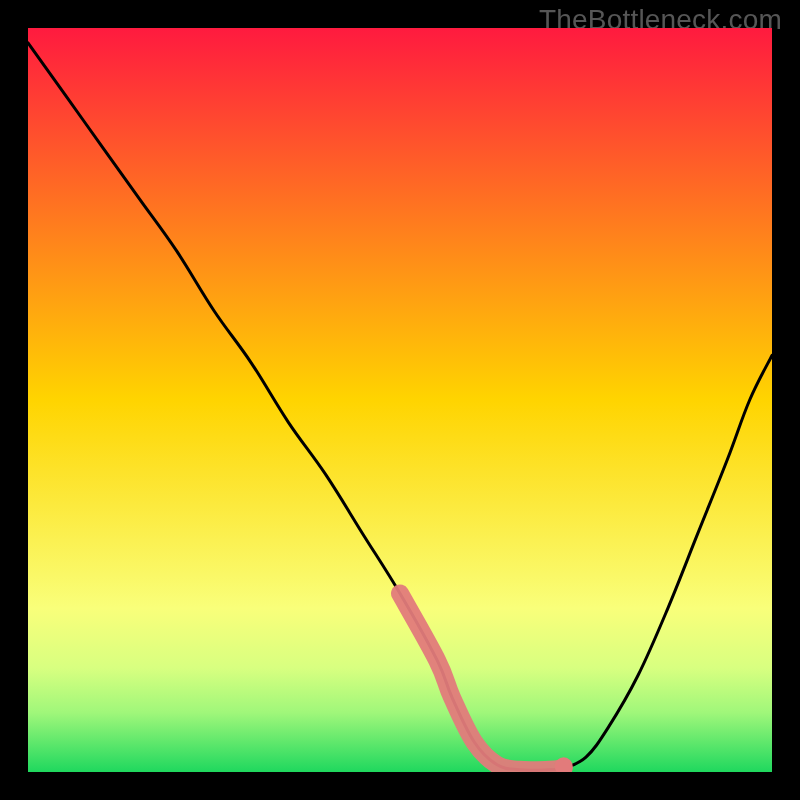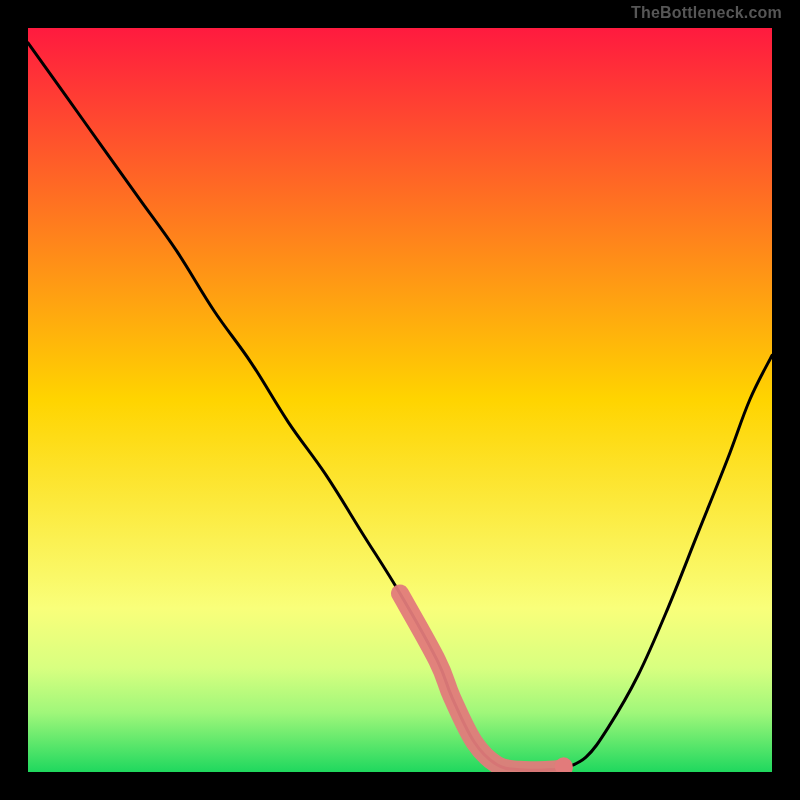--- a/index.html
+++ b/index.html
@@ -26,22 +26,22 @@
     overflow: hidden;
   }
   .plot-area svg {
     display: block;
   }
   .watermark {
     position: absolute;
     top: 4px;
     right: 18px;
     color: #565656;
-    font-size: 16px;
-    font-weight: 700;
+    font-size: 28px;
+    font-weight: 400;
     letter-spacing: 0.2px;
   }
 </style>
 </head>
 <body>
 
 <div class="frame">
 
   <div class="watermark">TheBottleneck.com</div>
 

